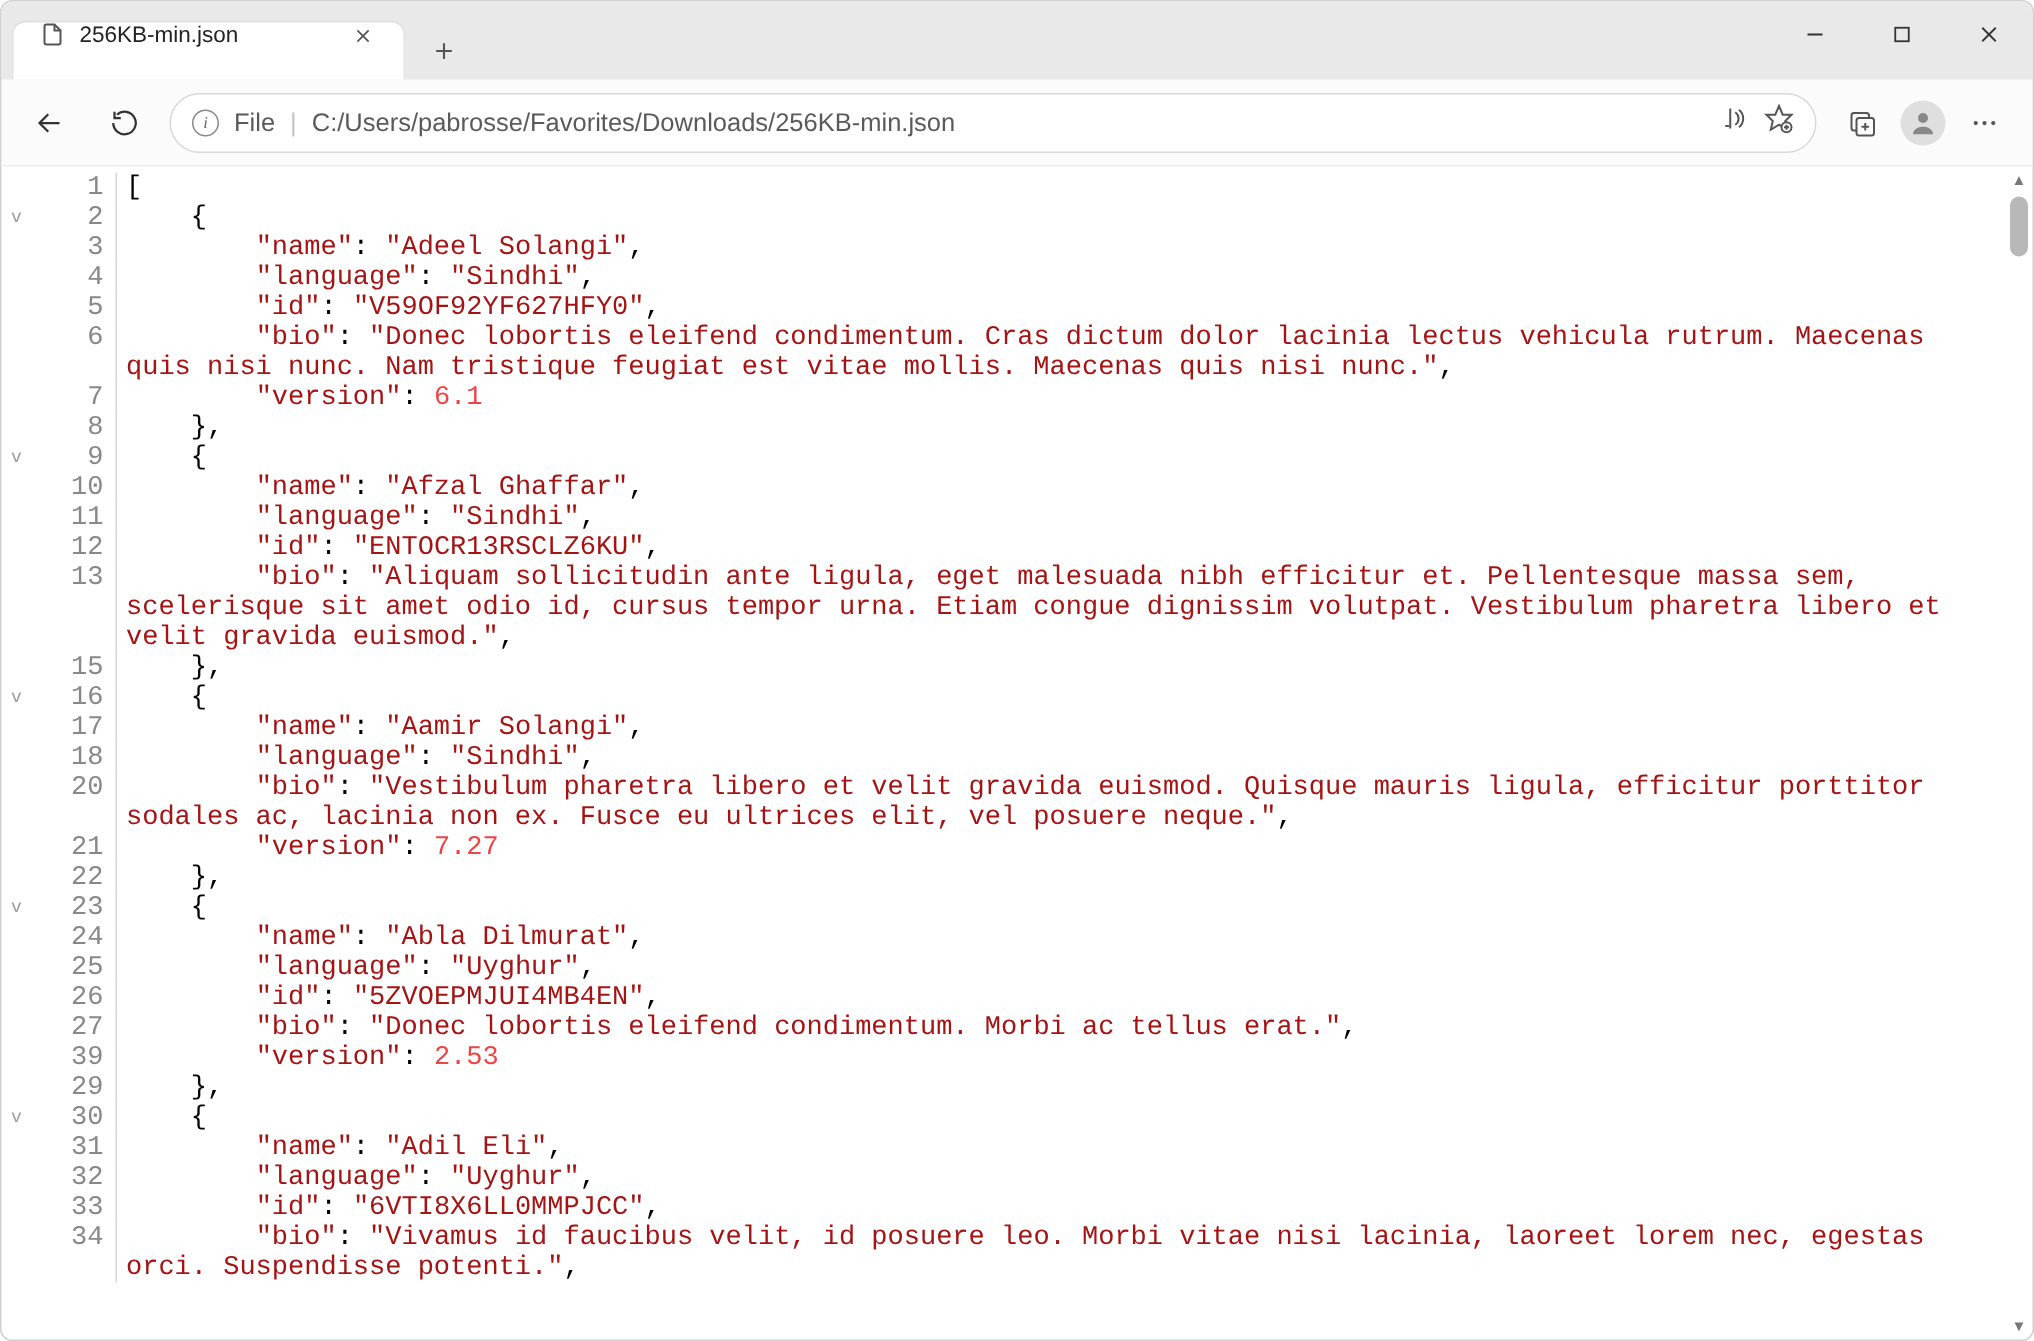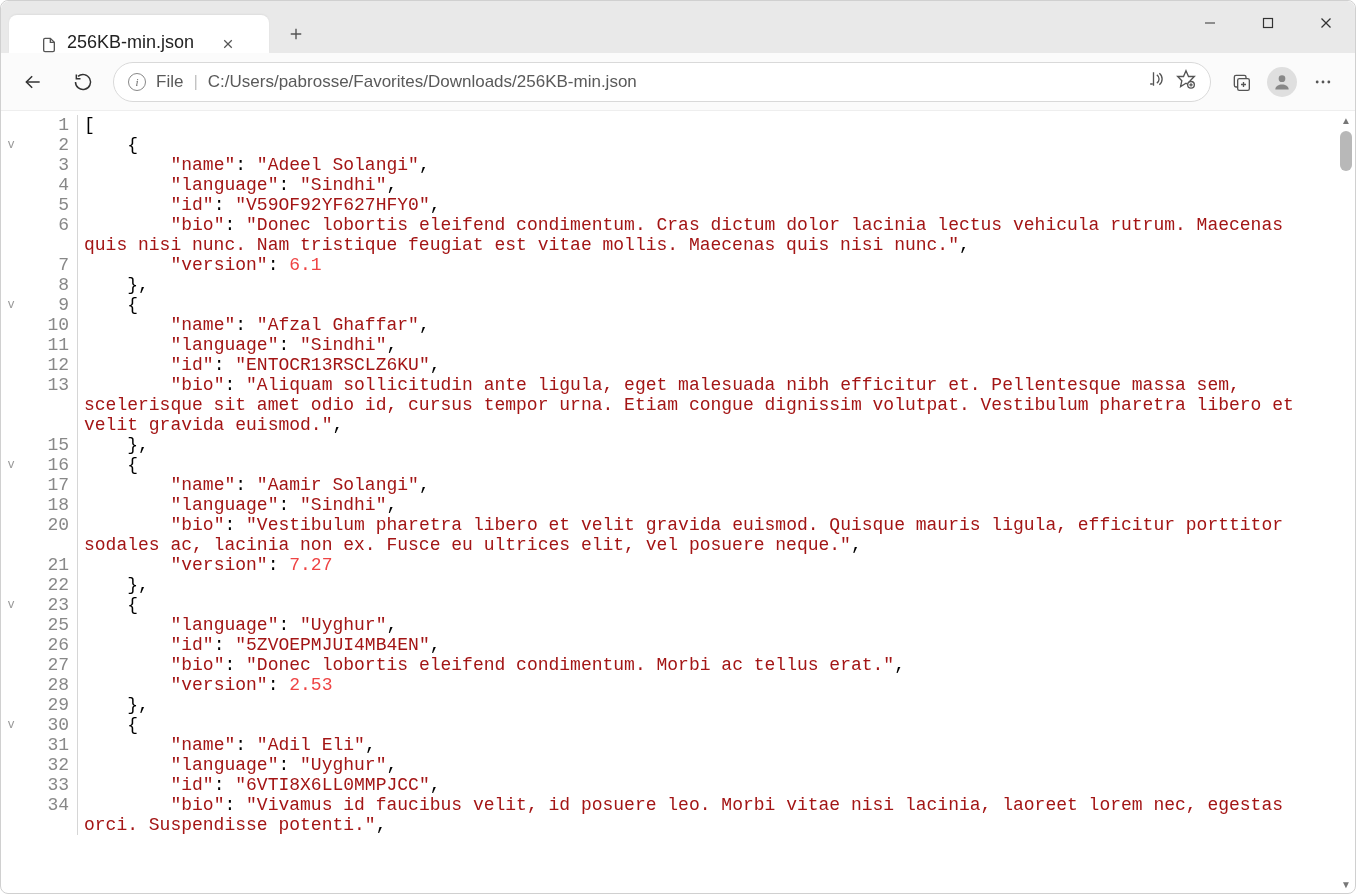--- a/index.html
+++ b/index.html
@@ -19,28 +19,28 @@
     background: #e9e9e9;
     border-top-left-radius: 8px;
     border-top-right-radius: 8px;
     display: flex;
     align-items: flex-end;
     padding: 8px 8px 0 8px;
     position: relative;
   }
   .tab {
     display: flex;
-    align-items: flex-end;
+    align-items: flex-start;
     background: #fff;
     border-radius: 8px 8px 0 0;
-    padding: 0 32px;
+    padding: 0 18px;
     height: 38px;
     min-width: 260px;
     gap: 10px;
-    font-size: 18px;
+    font-size: 15px;
     color: #222;
     box-shadow: 0 -1px 2px rgba(0,0,0,0.05);
     position: relative;
   }
   .tab .file-icon { width: 16px; height: 16px; }
   .tab .tab-title { flex: 1; white-space: nowrap; overflow: hidden; text-overflow: ellipsis; }
   .tab .close-x { width: 18px; height: 18px; display:flex; align-items:center; justify-content:center; font-size:16px; color:#555; border-radius:3px; }
   .new-tab-btn {
     width: 34px; height: 34px; margin-left: 10px; margin-bottom:2px;
     display:flex; align-items:center; justify-content:center;
@@ -341,36 +341,41 @@
           <div class="ln">22</div>
           <div class="code"><span>    </span><span class="tok-punc">},</span></div>
         </div>
         <div class="row">
           <div class="fold">v</div>
           <div class="ln">23</div>
           <div class="code"><span>    </span><span class="tok-punc">{</span></div>
         </div>
         <div class="row">
           <div class="fold"></div>
+          <div class="ln">24</div>
+          <div class="code"><span>        </span><span class="tok-key">"name"</span><span class="tok-punc">: </span><span class="tok-str">"Abla Dilmurat"</span><span class="tok-punc">,</span></div>
+        </div>
+        <div class="row">
+          <div class="fold"></div>
           <div class="ln">25</div>
           <div class="code"><span>        </span><span class="tok-key">"language"</span><span class="tok-punc">: </span><span class="tok-str">"Uyghur"</span><span class="tok-punc">,</span></div>
         </div>
         <div class="row">
           <div class="fold"></div>
           <div class="ln">26</div>
           <div class="code"><span>        </span><span class="tok-key">"id"</span><span class="tok-punc">: </span><span class="tok-str">"5ZVOEPMJUI4MB4EN"</span><span class="tok-punc">,</span></div>
         </div>
         <div class="row">
           <div class="fold"></div>
           <div class="ln">27</div>
           <div class="code"><span>        </span><span class="tok-key">"bio"</span><span class="tok-punc">: </span><span class="tok-str">"Donec lobortis eleifend condimentum. Morbi ac tellus erat."</span><span class="tok-punc">,</span></div>
         </div>
         <div class="row">
           <div class="fold"></div>
-          <div class="ln">28</div>
+          <div class="ln">39</div>
           <div class="code"><span>        </span><span class="tok-key">"version"</span><span class="tok-punc">: </span><span class="tok-num">2.53</span></div>
         </div>
         <div class="row">
           <div class="fold"></div>
           <div class="ln">29</div>
           <div class="code"><span>    </span><span class="tok-punc">},</span></div>
         </div>
         <div class="row">
           <div class="fold">v</div>
           <div class="ln">30</div>

